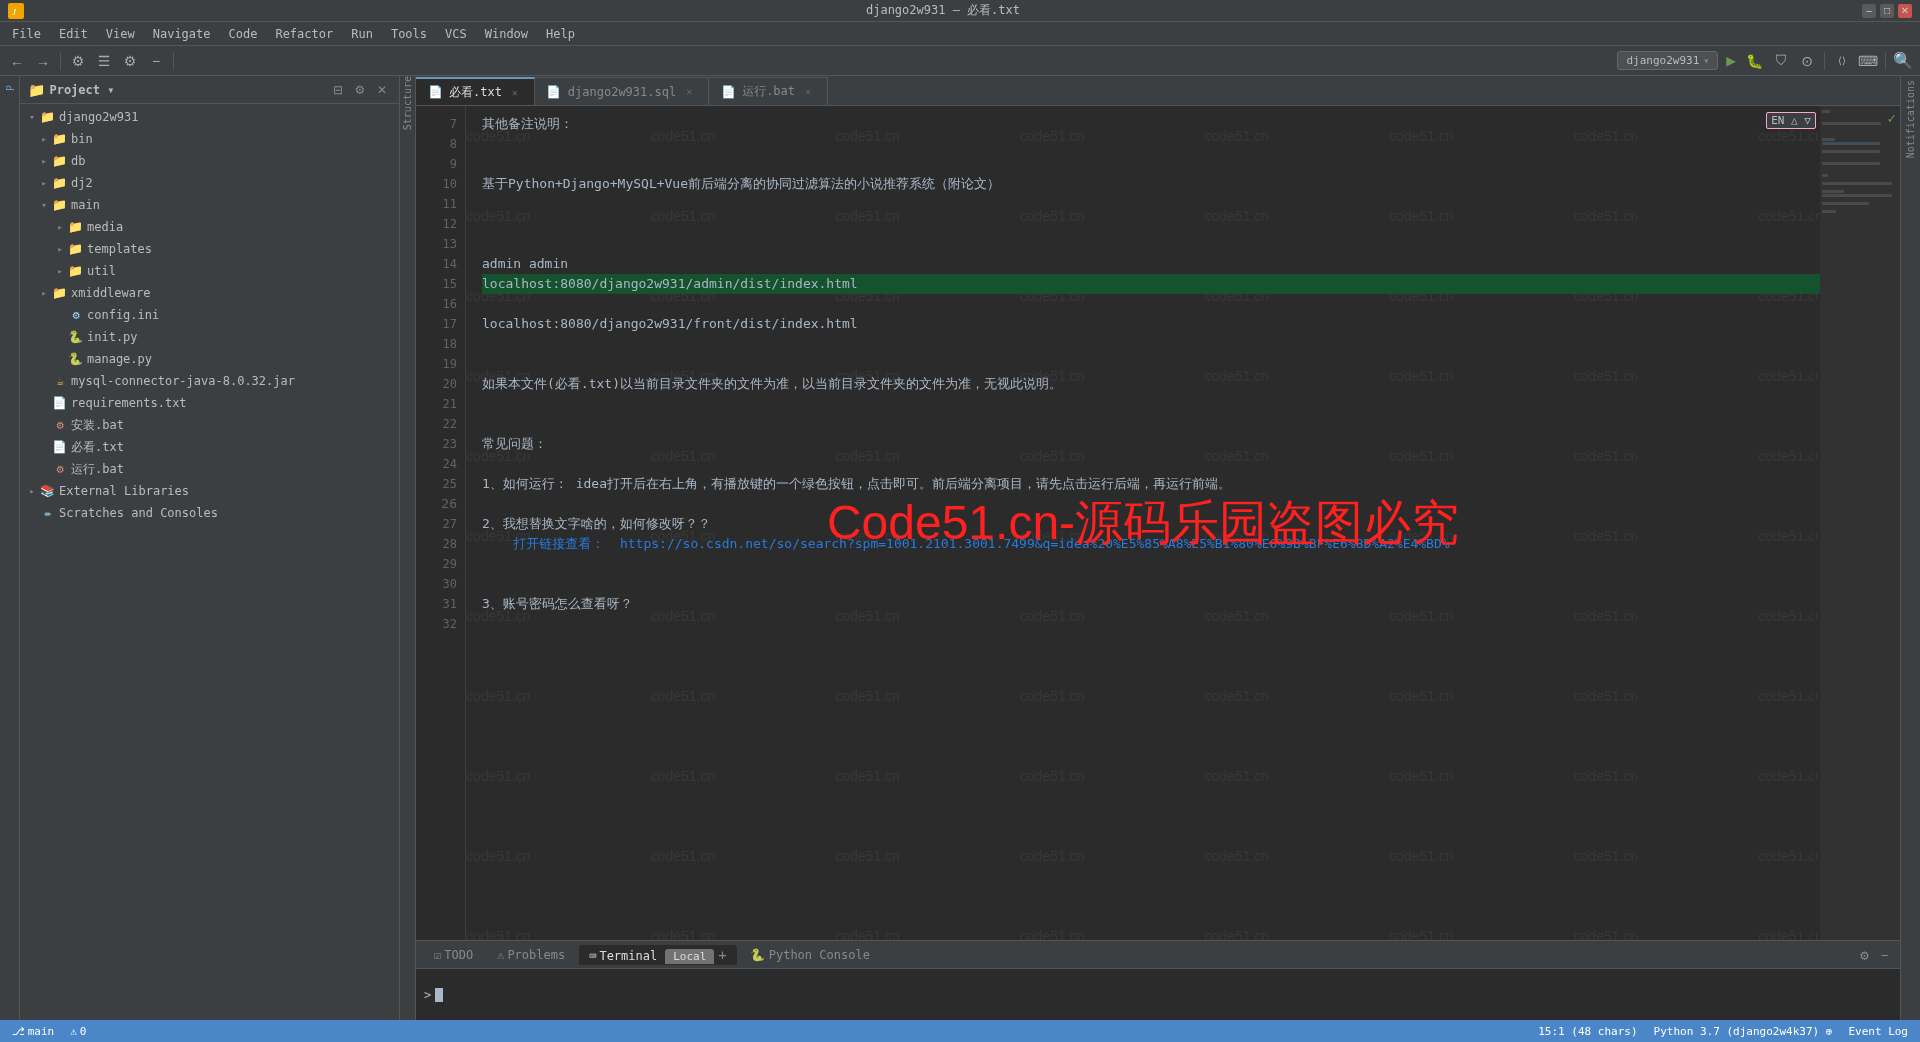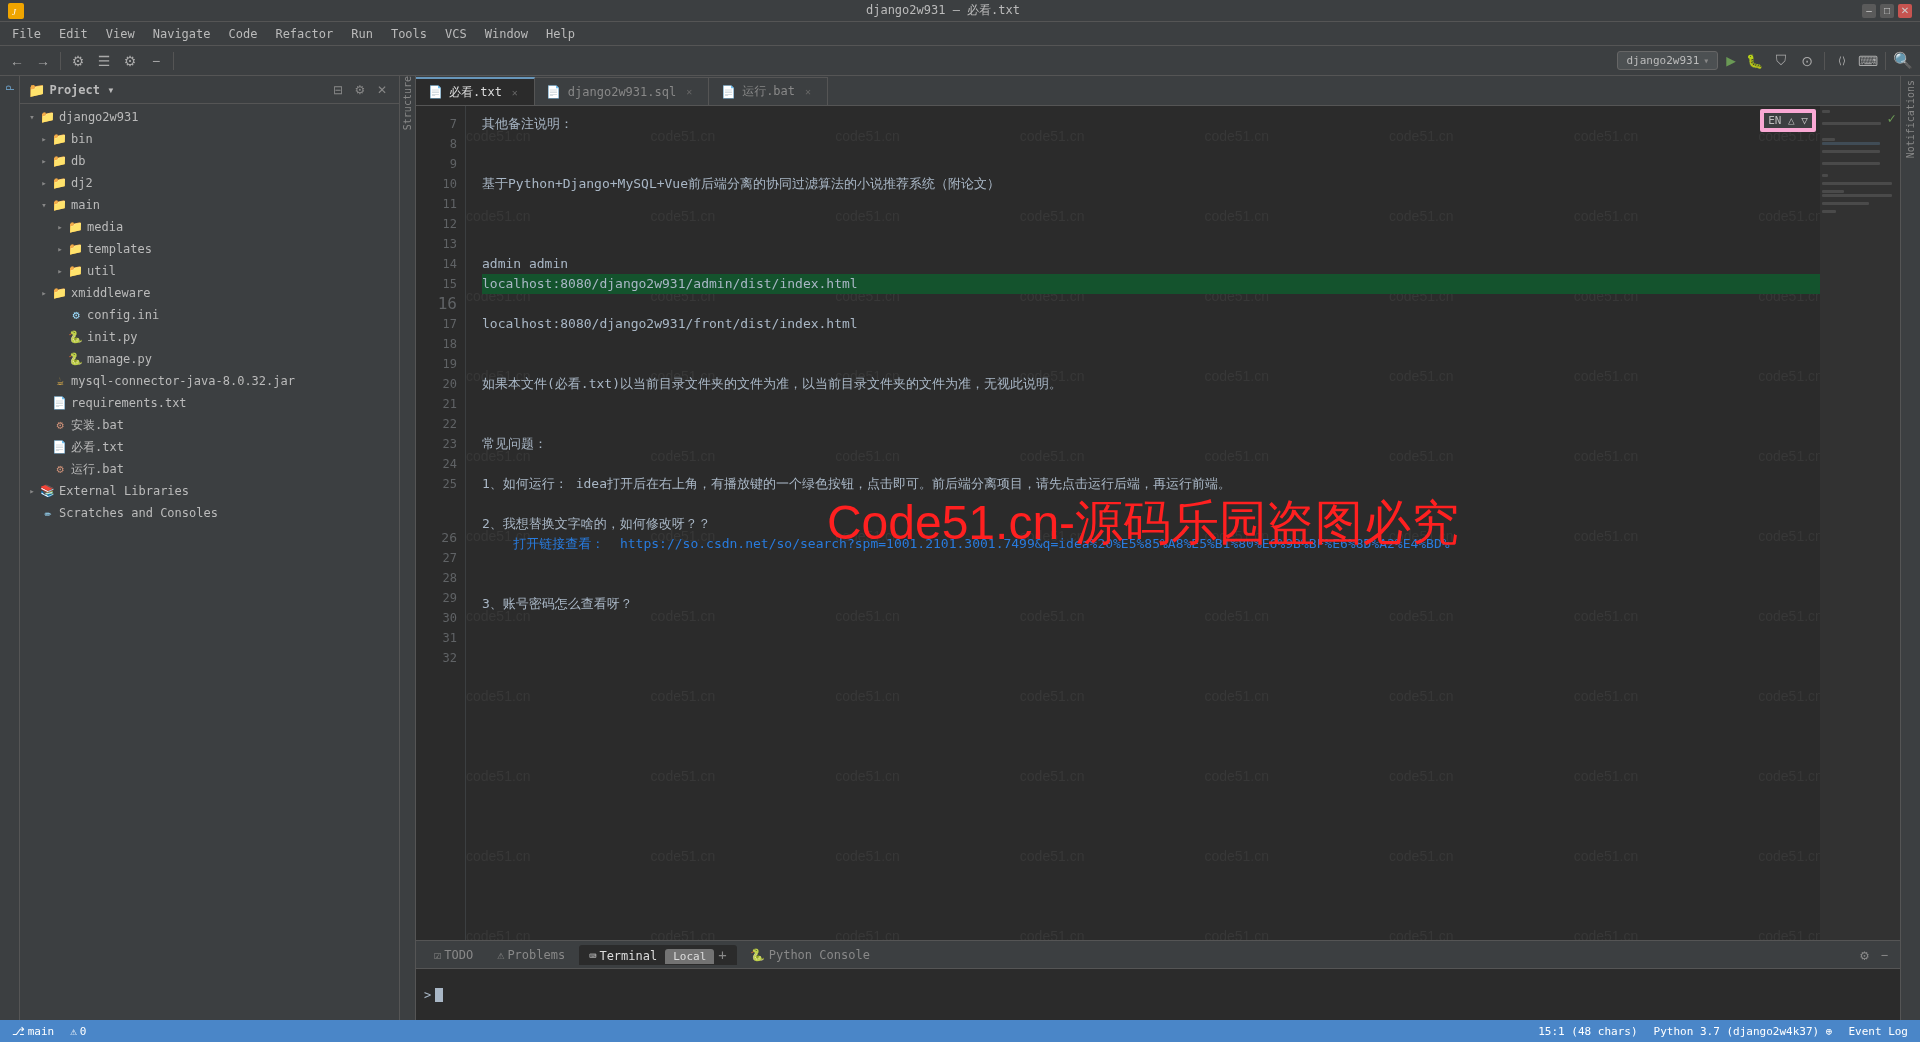--- a/index.html
+++ b/index.html
@@ -462,21 +462,21 @@
       border-left: 1px solid #555;
       display: flex;
       flex-direction: column;
       align-items: center;
       padding-top: 4px;
       flex-shrink: 0;
     }
 
     .lang-indicator {
       background: #3c3f41;
-      border: 4px solid #f9a8d4;
+      border: 1px solid #f9a8d4;
       padding: 1px 4px;
       color: #bbb;
       font-size: 11px;
       border-radius: 2px;
     }
 
     
     .minimap {
       width: 80px;
       background: #323232;
@@ -725,31 +725,31 @@
         <div class="line-numbers" id="line-numbers">
             <div style="height: 20px; line-height: 20px; font-size: 12px;">7</div>
             <div style="height: 20px; line-height: 20px; font-size: 12px;">8</div>
             <div style="height: 20px; line-height: 20px; font-size: 12px;">9</div>
             <div style="height: 20px; line-height: 20px; font-size: 12px;">10</div>
             <div style="height: 20px; line-height: 20px; font-size: 12px;">11</div>
             <div style="height: 20px; line-height: 20px; font-size: 12px;">12</div>
             <div style="height: 20px; line-height: 20px; font-size: 12px;">13</div>
             <div style="height: 20px; line-height: 20px; font-size: 12px;">14</div>
             <div style="height: 20px; line-height: 20px; font-size: 12px;">15</div>
-            <div style="height: 20px; line-height: 20px; font-size: 16px;">16</div>
+            <div style="height: 20px; line-height: 20px; font-size: 12px;">16</div>
             <div style="height: 20px; line-height: 20px; font-size: 12px;">17</div>
             <div style="height: 20px; line-height: 20px; font-size: 12px;">18</div>
             <div style="height: 20px; line-height: 20px; font-size: 12px;">19</div>
             <div style="height: 20px; line-height: 20px; font-size: 12px;">20</div>
             <div style="height: 20px; line-height: 20px; font-size: 12px;">21</div>
             <div style="height: 20px; line-height: 20px; font-size: 12px;">22</div>
             <div style="height: 20px; line-height: 20px; font-size: 12px;">23</div>
             <div style="height: 20px; line-height: 20px; font-size: 12px;">24</div>
             <div style="height: 20px; line-height: 20px; font-size: 12px;">25</div>
-            <div style="height: 20px; line-height: 20px; font-size: 13px; margin-top: 34px;">26</div>
+            <div style="height: 20px; line-height: 20px; font-size: 13px;">26</div>
             <div style="height: 20px; line-height: 20px; font-size: 12px;">27</div>
             <div style="height: 20px; line-height: 20px; font-size: 12px;">28</div>
             <div style="height: 20px; line-height: 20px; font-size: 12px;">29</div>
             <div style="height: 20px; line-height: 20px; font-size: 12px;">30</div>
             <div style="height: 20px; line-height: 20px; font-size: 12px;">31</div>
             <div style="height: 20px; line-height: 20px; font-size: 12px;">32</div>
           </div>
         <div class="code-content" id="code-content">
 
           <div class="watermark-overlay" id="watermark-overlay">

